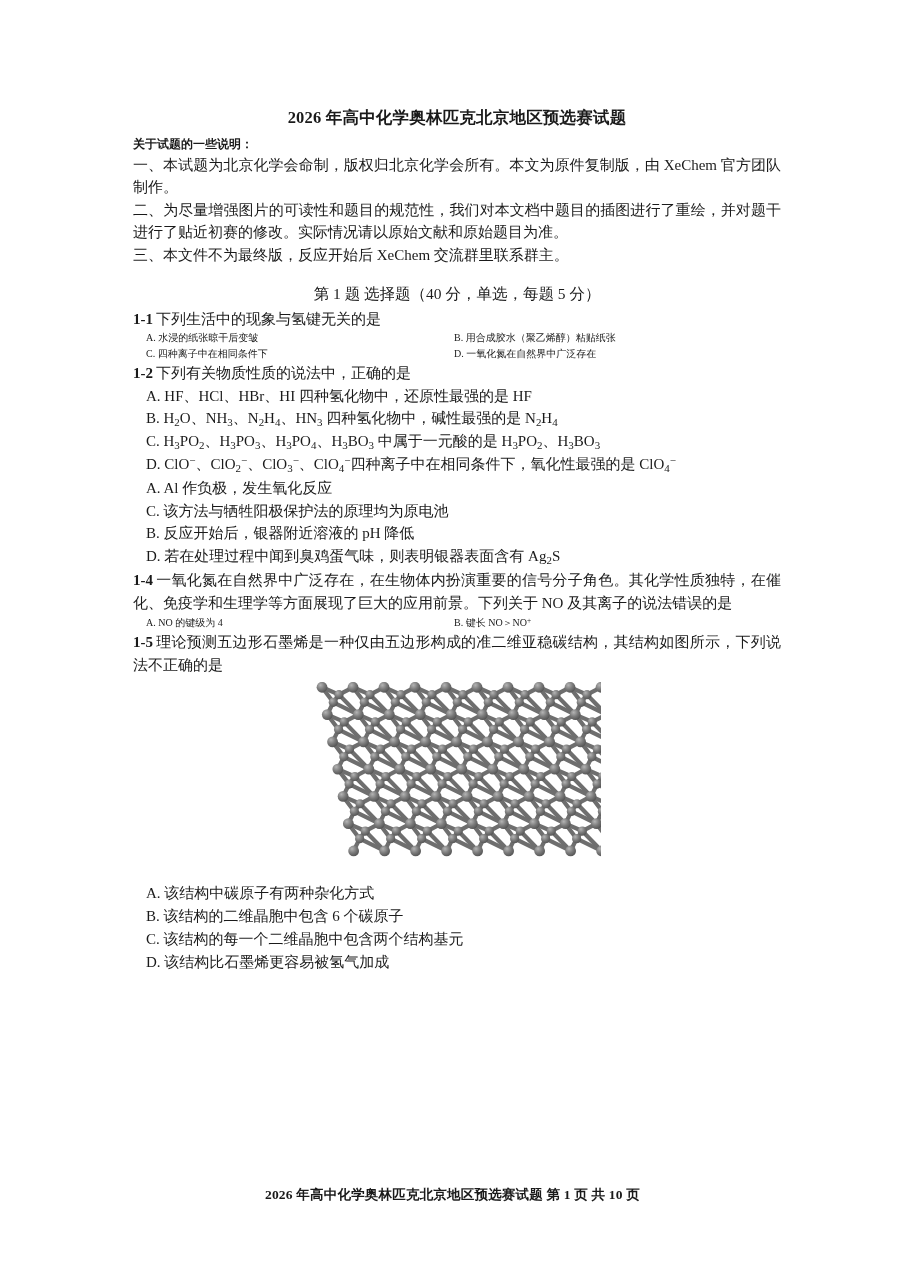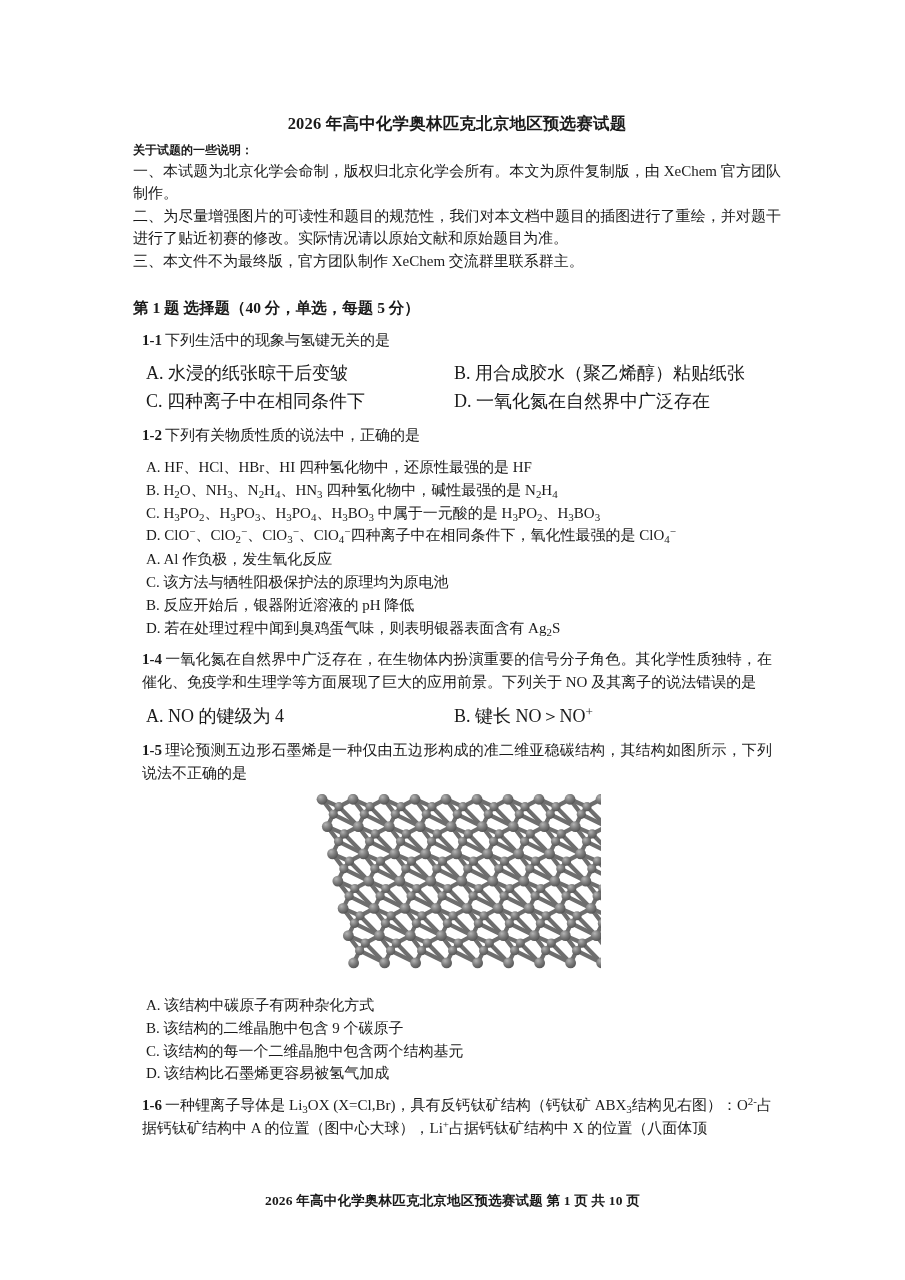--- a/index.html
+++ b/index.html
@@ -11,21 +11,21 @@
   body {
     width: 905px;
     height: 1280px;
     position: relative;
     font-family: "Liberation Serif", "DejaVu Serif", serif;
     color: #1a1a1a;
     overflow: hidden;
   }
   .page {
     position: absolute;
-    left: 0; top: 12px;
+    left: 0; top: 6px;
     width: 905px;
     height: 928px;
   }
   .content {
     position: absolute;
     left: 133px;
     top: 100px;
     width: 648px;
   }
   .doc-title {
@@ -43,52 +43,53 @@
     line-height: 1.5;
   }
   .note-para {
     font-size: 15px;
     line-height: 1.5;
     margin: 0;
     text-align: justify;
     text-justify: inter-ideograph;
   }
   .section-head {
-    font-weight: bold;
+    font-weight: normal;
     font-size: 15.5px;
-    margin: 24px 0 2px 0;
+    margin: 16px 0 2px 0;
     line-height: 1.5;
+    text-align: center;
   }
   .q-block {
     margin: 0 0 1px 0;
   }
   .q-stem {
     font-size: 15px;
     line-height: 1.52;
-    margin: 9px;
+    margin: 0;
     text-align: justify;
     text-justify: inter-ideograph;
   }
   .q-num {
     font-weight: bold;
     margin-right: 3px;
   }
   .opts-single .opt {
     font-size: 15px;
     line-height: 1.52;
     padding-left: 13px;
     margin: 0;
   }
   .opts-two {
     display: block;
     margin: 0;
   }
   .opts-two .opt-row {
     display: flex;
-    font-size: 18px;
+    font-size: 10px;
     line-height: 1.52;
     justify-content: space-between;
   }
   .opts-two .opt-col-a {
     width: 314px;
     padding-left: 13px;
     box-sizing: border-box;
     flex: none;
   }
   .opts-two .opt-col-b {
@@ -119,21 +120,21 @@
 <body>
 
 <div class="page">
   <div class="content">
 
     <h1 class="doc-title">2026 年高中化学奥林匹克北京地区预选赛试题</h1>
 
     <p class="notes-head">关于试题的一些说明：</p>
     <p class="note-para">一、本试题为北京化学会命制，版权归北京化学会所有。本文为原件复制版，由 XeChem 官方团队制作。</p>
     <p class="note-para">二、为尽量增强图片的可读性和题目的规范性，我们对本文档中题目的插图进行了重绘，并对题干进行了贴近初赛的修改。实际情况请以原始文献和原始题目为准。</p>
-    <p class="note-para">三、本文件不为最终版，官方团队制作 XeChem 交流群里联系群主。</p>
+    <p class="note-para">三、本文件不为最终版，反应开始后 XeChem 交流群里联系群主。</p>
 
     <p class="section-head">第 1 题 选择题（40 分，单选，每题 5 分）</p>
 
     <div class="q-block">
       <p class="q-stem">
         <span class="q-num">1-1</span><span>下列生活中的现象与氢键无关的是</span>
       </p>
       <div class="opts-two">
         <div class="opt-row">
           <div class="opt-col-a">A. 水浸的纸张晾干后变皱</div>
@@ -748,28 +749,23 @@
               <circle cx="269.29" cy="149.05" r="4.60" fill="url(#atomGrad)"></circle>
               <circle cx="263.64" cy="156.68" r="4.60" fill="url(#atomGrad)"></circle>
               <circle cx="288.64" cy="168.96" r="5.40" fill="url(#atomGrad)"></circle>
               <circle cx="300.29" cy="149.05" r="4.60" fill="url(#atomGrad)"></circle>
               <circle cx="294.64" cy="156.68" r="4.60" fill="url(#atomGrad)"></circle>
             </g>
           </svg>
       </div>
       <div class="opts-single">
         <p class="opt">A. 该结构中碳原子有两种杂化方式</p>
-        <p class="opt">B. 该结构的二维晶胞中包含 9 个碳原子</p>
+        <p class="opt">B. 该结构的二维晶胞中包含 6 个碳原子</p>
         <p class="opt">C. 该结构的每一个二维晶胞中包含两个结构基元</p>
         <p class="opt">D. 该结构比石墨烯更容易被氢气加成</p>
       </div>
     </div>
 
-    <div class="q-block">
-      <p class="q-stem">
-        <span class="q-num">1-6</span><span>一种锂离子导体是 Li<sub>3</sub>OX (X=Cl,Br)，具有反钙钛矿结构（钙钛矿 ABX<sub>3</sub>结构见右图）：O<sup>2-</sup>占据钙钛矿结构中 A 的位置（图中心大球），Li<sup>+</sup>占据钙钛矿结构中 X 的位置（八面体顶</span>
-      </p>
-    </div>
 
   </div>
 
   <div class="footer">2026 年高中化学奥林匹克北京地区预选赛试题 第 1 页 共 10 页</div>
 </div>
 
 </body></html>

